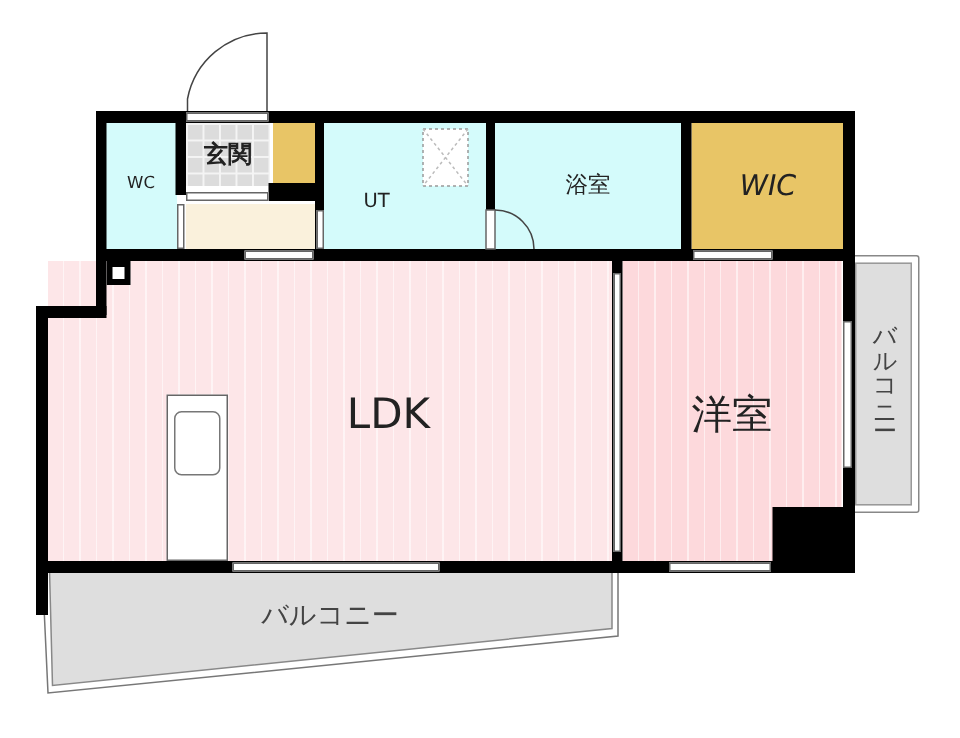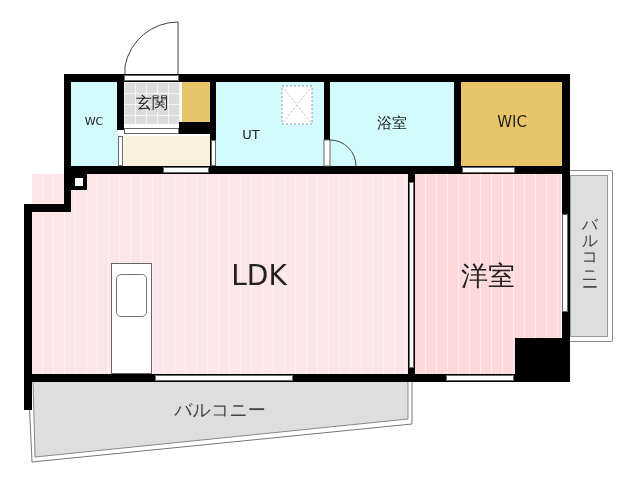--- a/index.html
+++ b/index.html
@@ -70,20 +70,20 @@
   <rect x="282" y="86" width="30" height="38" fill="#fff" stroke="#999" stroke-dasharray="2,2"></rect>
   <line x1="282" y1="86" x2="312" y2="124" stroke="#bbb" stroke-dasharray="2,2"></line>
   <line x1="312" y1="86" x2="282" y2="124" stroke="#bbb" stroke-dasharray="2,2"></line>
 </svg>
 
 <div class="abs" style="left:111px;top:263px;width:41px;height:111px;background:#fff;border:1px solid #666;">
   <div class="abs" style="left:4px;top:10px;width:31px;height:43px;border:1px solid #777;border-radius:5px;"></div>
 </div>
 
 <div class="lbl" style="left:70px;top:115px;width:48px;font-size:11px;">WC</div>
-<div class="lbl" style="left:124px;top:93px;width:56px;font-size:16px;">玄関</div>
+<div class="lbl" style="left:124px;top:93px;width:56px;font-size:16px;font-weight:bold;">玄関</div>
 <div class="lbl" style="left:226px;top:127px;width:50px;font-size:13px;text-align:center;">UT</div>
 <div class="lbl" style="left:360px;top:114px;width:64px;font-size:15px;">浴室</div>
-<div class="lbl" style="left:470px;top:113px;width:84px;font-size:15px;">WIC</div>
+<div class="lbl" style="left:470px;top:113px;width:84px;font-size:19px;font-style:italic;">WIC</div>
 <div class="lbl" style="left:204px;top:259px;width:110px;font-size:28px;">LDK</div>
 <div class="lbl" style="left:440px;top:258px;width:96px;font-size:27px;">洋室</div>
 <div class="lbl" style="left:150px;top:398px;width:140px;font-size:18px;color:#444;">バルコニー</div>
 <div class="lbl" style="left:578px;top:206px;width:24px;font-size:16px;color:#444;writing-mode:vertical-rl;line-height:24px;">バルコニー</div>
 
 </body></html>

